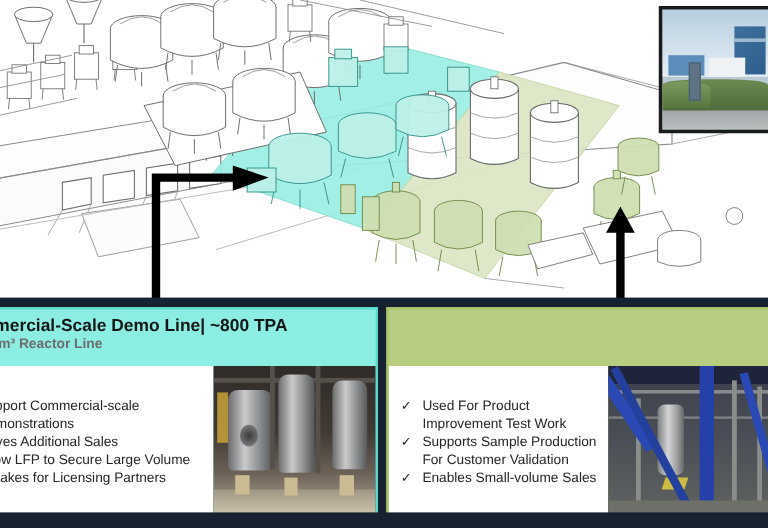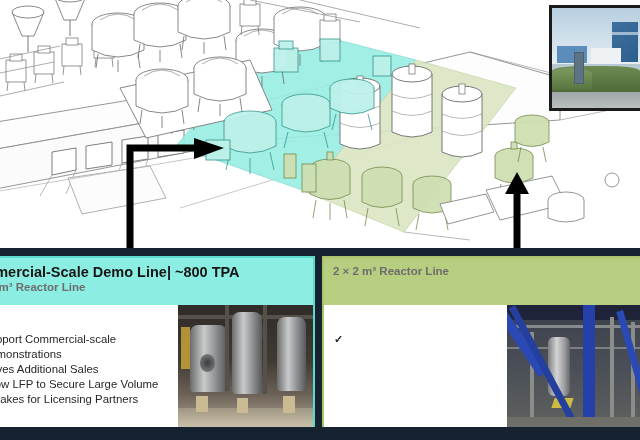--- a/index.html
+++ b/index.html
@@ -347,28 +347,27 @@
           <div class="pier p1"></div>
           <div class="pier p2"></div>
           <div class="pier p3"></div>
         </div>
       </div>
     </div>
   </div>
 
   <div class="card" id="card-pilot">
     <div class="hdr">
-      <div class="s">2 × 2 m³ Reactor Line</div>
     </div>
     <div class="body">
       <div class="txt">
         <ul class="bul">
-          <li><span class="ck">✓</span></li>
-          <li><span class="ck">✓</span></li>
-          <li><span class="ck">✓</span></li>
+          <li><span class="ck">✓</span><span>Used For Product Improvement Test Work</span></li>
+          <li><span class="ck">✓</span><span>Supports Sample Production For Customer Validation</span></li>
+          <li><span class="ck">✓</span><span>Enables Small-volume Sales</span></li>
         </ul>
       </div>
       <div class="photo">
         <div class="ph-pilot">
           <div class="dk"></div>
           <div class="rail"></div>
           <div class="rail2"></div>
           <div class="col c1"></div>
           <div class="col c2"></div>
           <div class="col c3"></div>

